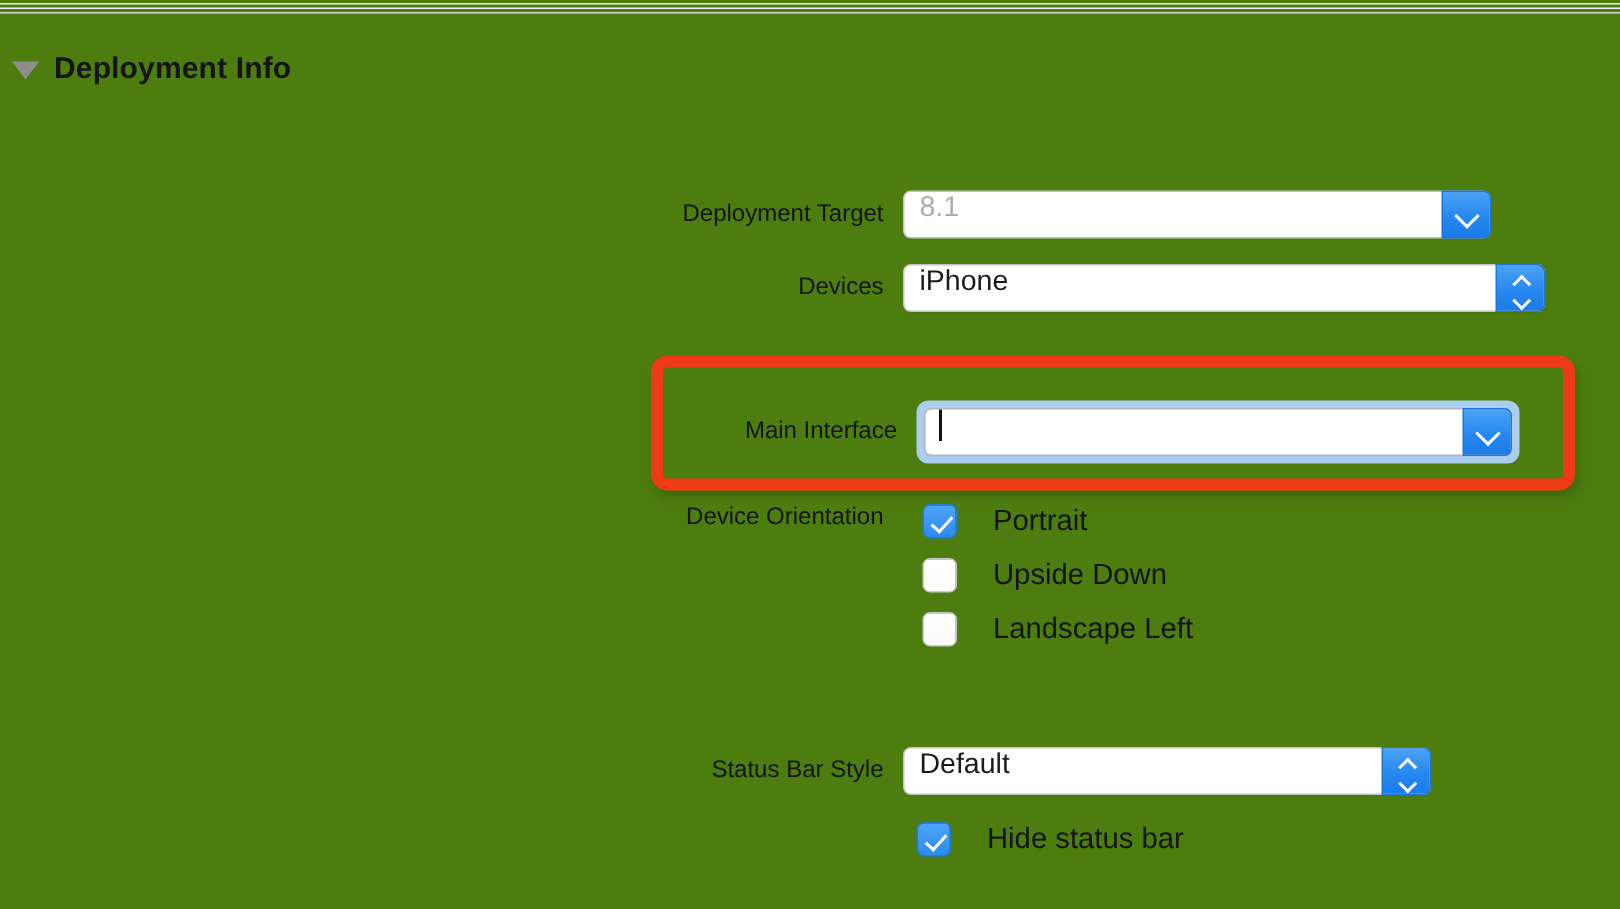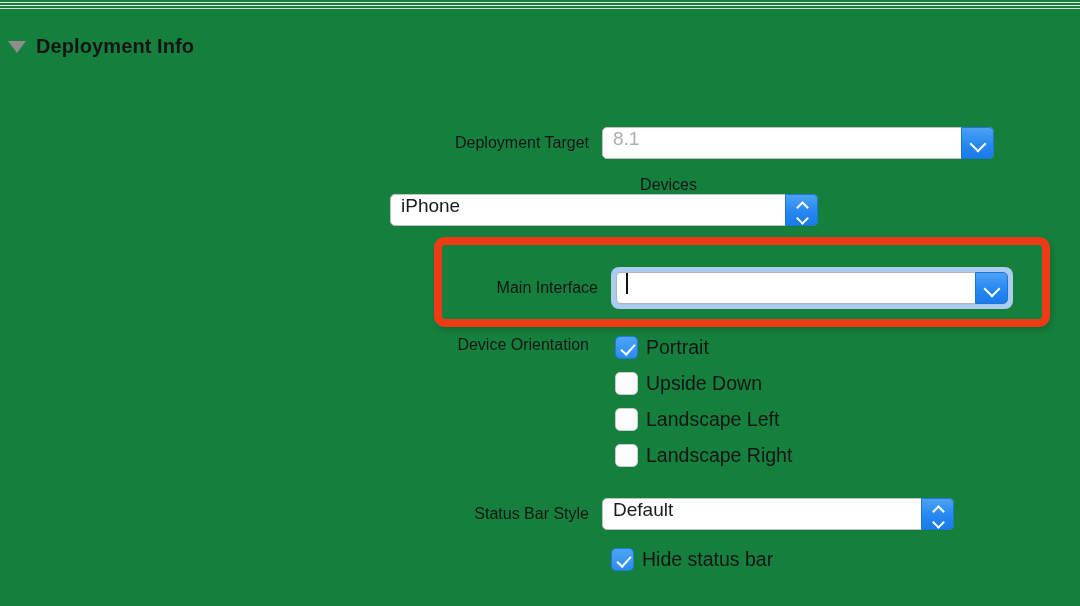--- a/index.html
+++ b/index.html
@@ -11,21 +11,21 @@
     background: #ffffff;
     font-family: "Liberation Sans", sans-serif;
     color: #1a1a1a;
     overflow: hidden;
   }
 
   #root {
     position: relative;
     width: 1080px;
     height: 606px;
-    background: #15803d;
+    background: #4d7c0f;
   }
 
   
   .rule {
     position: absolute;
     left: 0;
     width: 1080px;
     height: 1px;
     background: #e3e3e3;
   }
@@ -162,21 +162,21 @@
     background: transparent;
     box-shadow: 2px 4px 6px rgba(0,0,0,0.16);
     pointer-events: none;
   }
 
   
   .cbrow {
     position: absolute;
     display: flex;
     align-items: center;
-    gap: 8px;
+    gap: 24px;
   }
   .cbox {
     width: 23px;
     height: 23px;
     border-radius: 5px;
     border: 1px solid #cbcbcb;
     background: linear-gradient(180deg,#ffffff 0%,#fbfbfb 100%);
     position: relative;
     flex: 0 0 auto;
   }
@@ -218,21 +218,21 @@
   <div class="row" style="left:390px; top:127px;">
     <div class="lbl">Deployment Target</div>
     <div class="ctl" style="width:392px;">
       <div class="val placeholder">8.1</div>
       <div class="chev-btn single">
         <span class="chev"></span>
       </div>
     </div>
   </div>
 
-  <div class="row" style="left:390px; top:176px;flex-direction:column;">
+  <div class="row" style="left:390px; top:176px;">
     <div class="lbl">Devices</div>
     <div class="ctl" style="width:428px;">
       <div class="val">iPhone</div>
       <div class="chev-btn stepper">
         <span class="chev up"></span>
         <span class="chev"></span>
       </div>
     </div>
   </div>
 
@@ -263,24 +263,20 @@
   <div class="cbrow" style="left:615px; top:372px;">
     <span class="cbox"></span>
     <span class="cblabel">Upside Down</span>
   </div>
 
   <div class="cbrow" style="left:615px; top:408px;">
     <span class="cbox"></span>
     <span class="cblabel">Landscape Left</span>
   </div>
 
-  <div class="cbrow" style="left:615px; top:444px;">
-    <span class="cbox"></span>
-    <span class="cblabel">Landscape Right</span>
-  </div>
 
   <div class="row" style="left:390px; top:498px;">
     <div class="lbl">Status Bar Style</div>
     <div class="ctl" style="width:352px;">
       <div class="val">Default</div>
       <div class="chev-btn stepper">
         <span class="chev up"></span>
         <span class="chev"></span>
       </div>
     </div>

